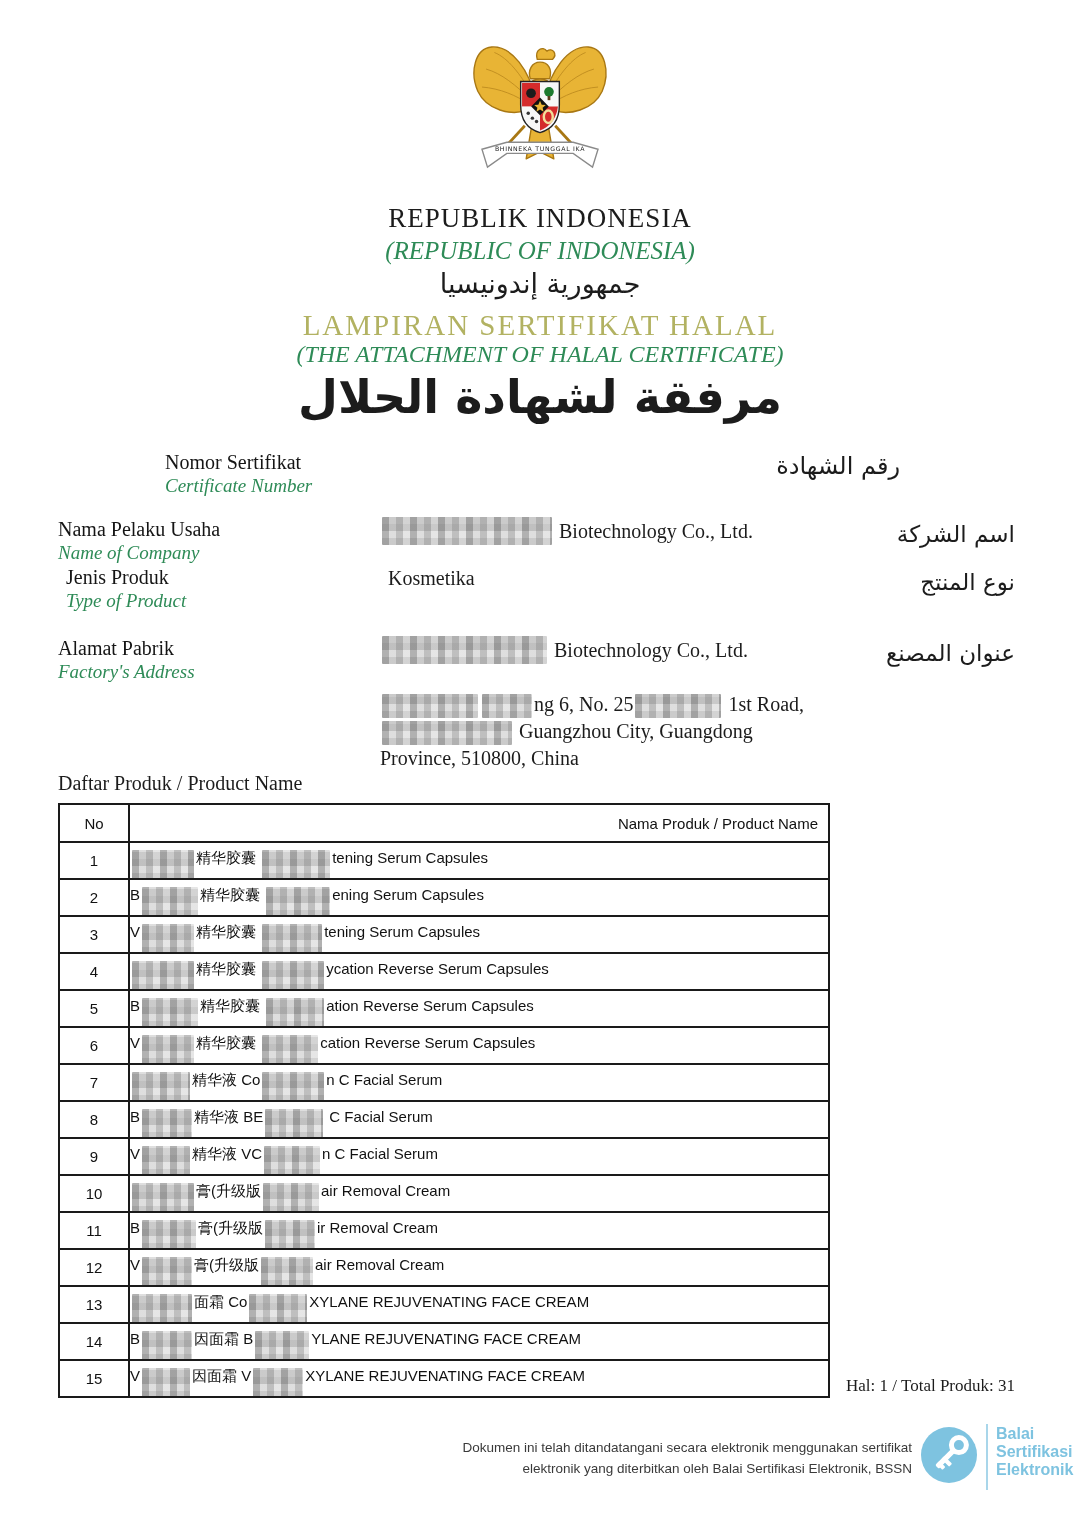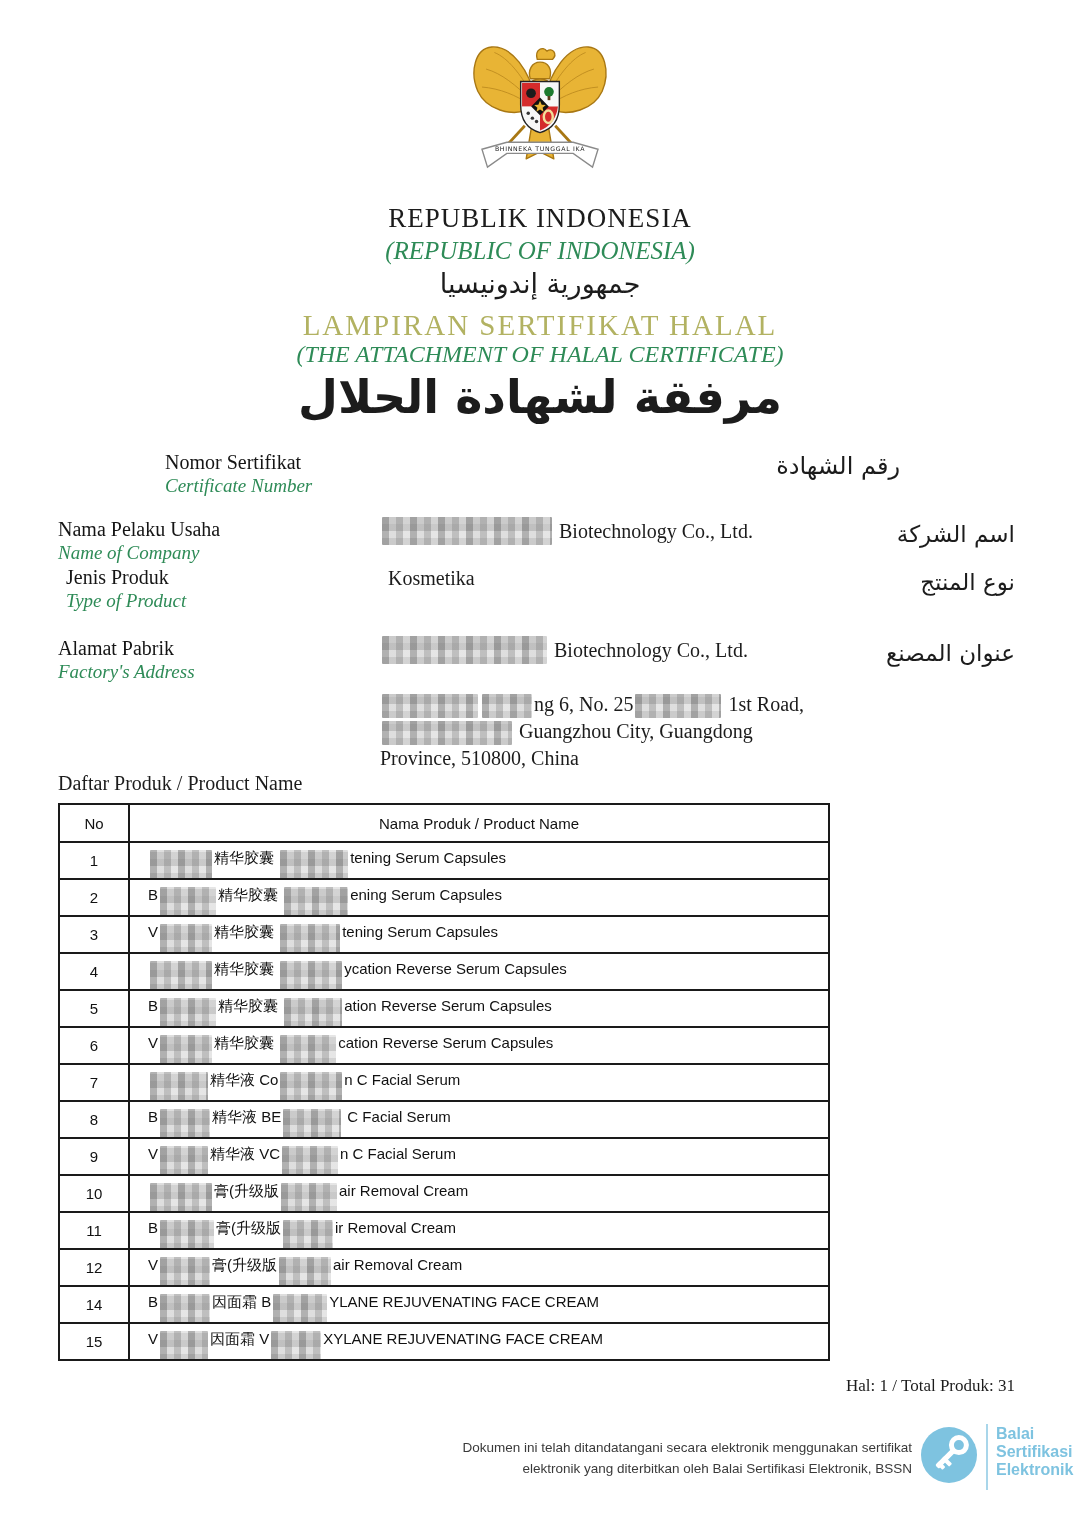--- a/index.html
+++ b/index.html
@@ -34,24 +34,24 @@
   .row-type{top:565px;height:54px;margin-left:8px;}
   .row-factory{top:636px;height:54px;}
 
   .addr-block{position:absolute;left:380px;top:691px;font-size:20px;line-height:26px;}
 
   .daftar-heading{position:absolute;left:58px;top:772px;font-size:20px;}
 
   .ptable{position:absolute;left:58px;top:803px;width:772px;border-collapse:collapse;
           font-family:"Liberation Sans",sans-serif;font-size:15px;color:#111;}
   .ptable th,.ptable td{border:2px solid #1a1a1a;padding:0 10px;}
-  .ptable th{font-weight:400;text-align:center;height:36px;}
+  .ptable th{font-weight:400;text-align:right;height:36px;}
   .ptable td{height:35px;}
   .ptable .col-no{width:60px;text-align:center;padding:0 4px;}
-  .ptable td.col-name{padding-left:18px;white-space:nowrap;overflow:hidden;}
+  .ptable td.col-name{padding-left:0;white-space:nowrap;overflow:hidden;}
 
   .px-blur{display:inline-block;border-radius:1px;vertical-align:-7px;margin:0 2px;
     background:
       repeating-linear-gradient(90deg, rgba(110,110,110,.45) 0 7px, rgba(200,200,200,.30) 7px 14px,
                                 rgba(150,150,150,.50) 14px 21px, rgba(225,225,225,.35) 21px 28px),
       repeating-linear-gradient(0deg, #cccccc 0 7px, #e8e8e8 7px 14px, #bdbdbd 14px 21px);}
   .col-name .px-blur{vertical-align:-9px;margin:-8px 2px;}
 
   .hal-line{position:absolute;right:65px;top:1376px;font-size:17px;}
 
@@ -208,20 +208,24 @@
         </tr>
         <tr>
           <td class="col-no">11</td>
           <td class="col-name">B<span class="px-blur" style="width: 54px; height: 30px;"></span>膏(升级版<span class="px-blur" style="width: 50px; height: 30px;"></span>ir Removal Cream</td>
         </tr>
         <tr>
           <td class="col-no">12</td>
           <td class="col-name">V<span class="px-blur" style="width: 50px; height: 30px;"></span>膏(升级版<span class="px-blur" style="width: 52px; height: 30px;"></span>air Removal Cream</td>
         </tr>
         <tr>
+          <td class="col-no">13</td>
+          <td class="col-name"><span class="px-blur" style="width: 60px; height: 30px;"></span>面霜 Co<span class="px-blur" style="width: 58px; height: 30px;"></span>XYLANE REJUVENATING FACE CREAM</td>
+        </tr>
+        <tr>
           <td class="col-no">14</td>
           <td class="col-name">B<span class="px-blur" style="width: 50px; height: 30px;"></span>因面霜 B<span class="px-blur" style="width: 54px; height: 30px;"></span>YLANE REJUVENATING FACE CREAM</td>
         </tr>
         <tr>
           <td class="col-no">15</td>
           <td class="col-name">V<span class="px-blur" style="width: 48px; height: 30px;"></span>因面霜 V<span class="px-blur" style="width: 50px; height: 30px;"></span>XYLANE REJUVENATING FACE CREAM</td>
         </tr>
       </tbody>
   </table>
 

